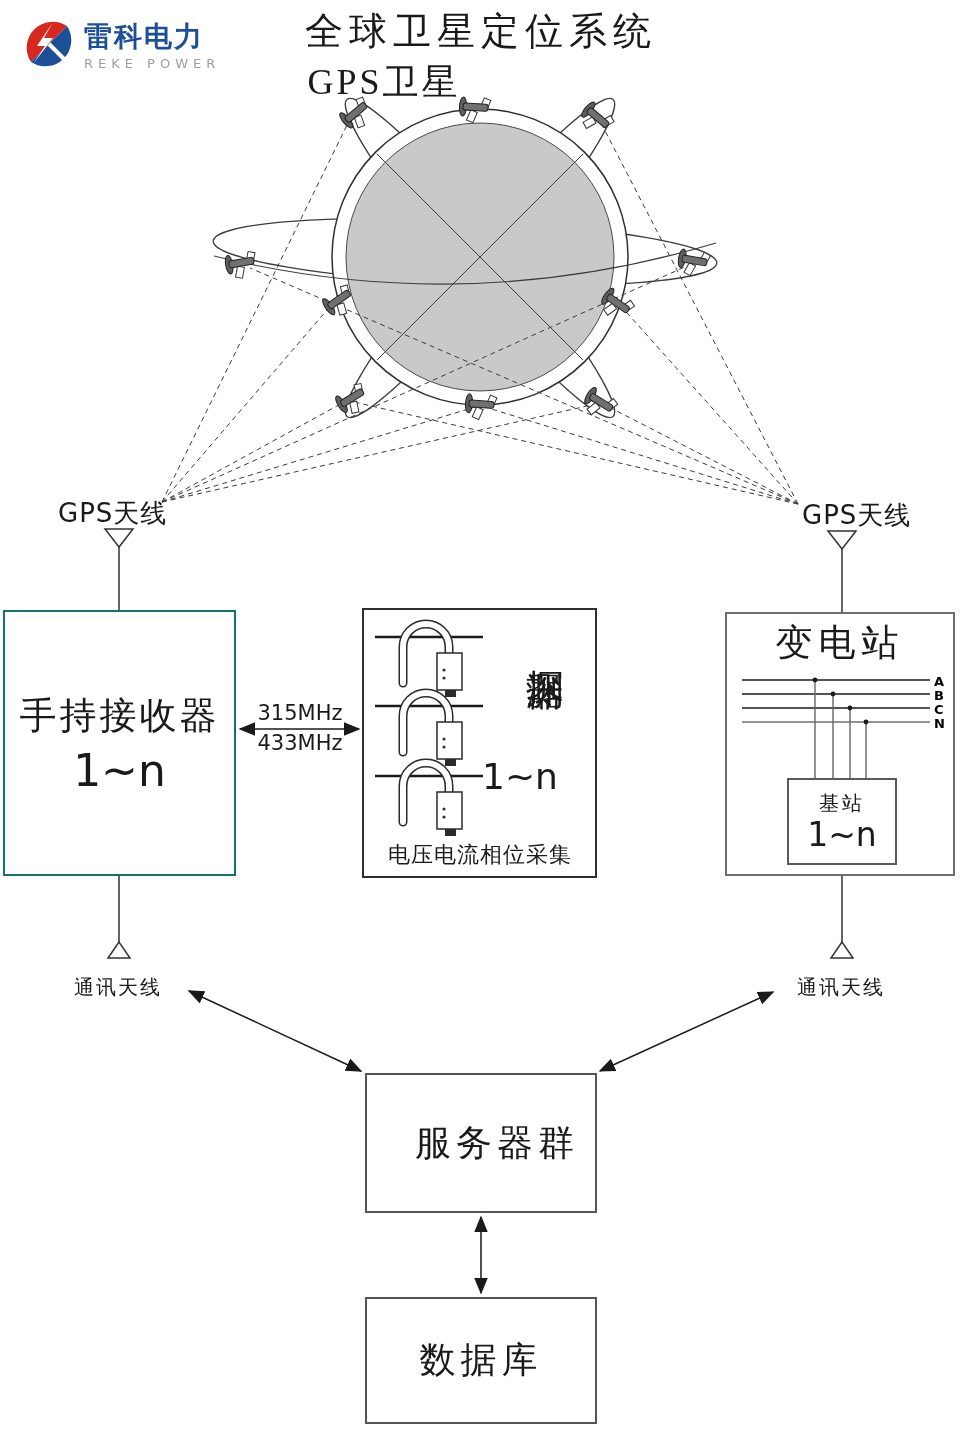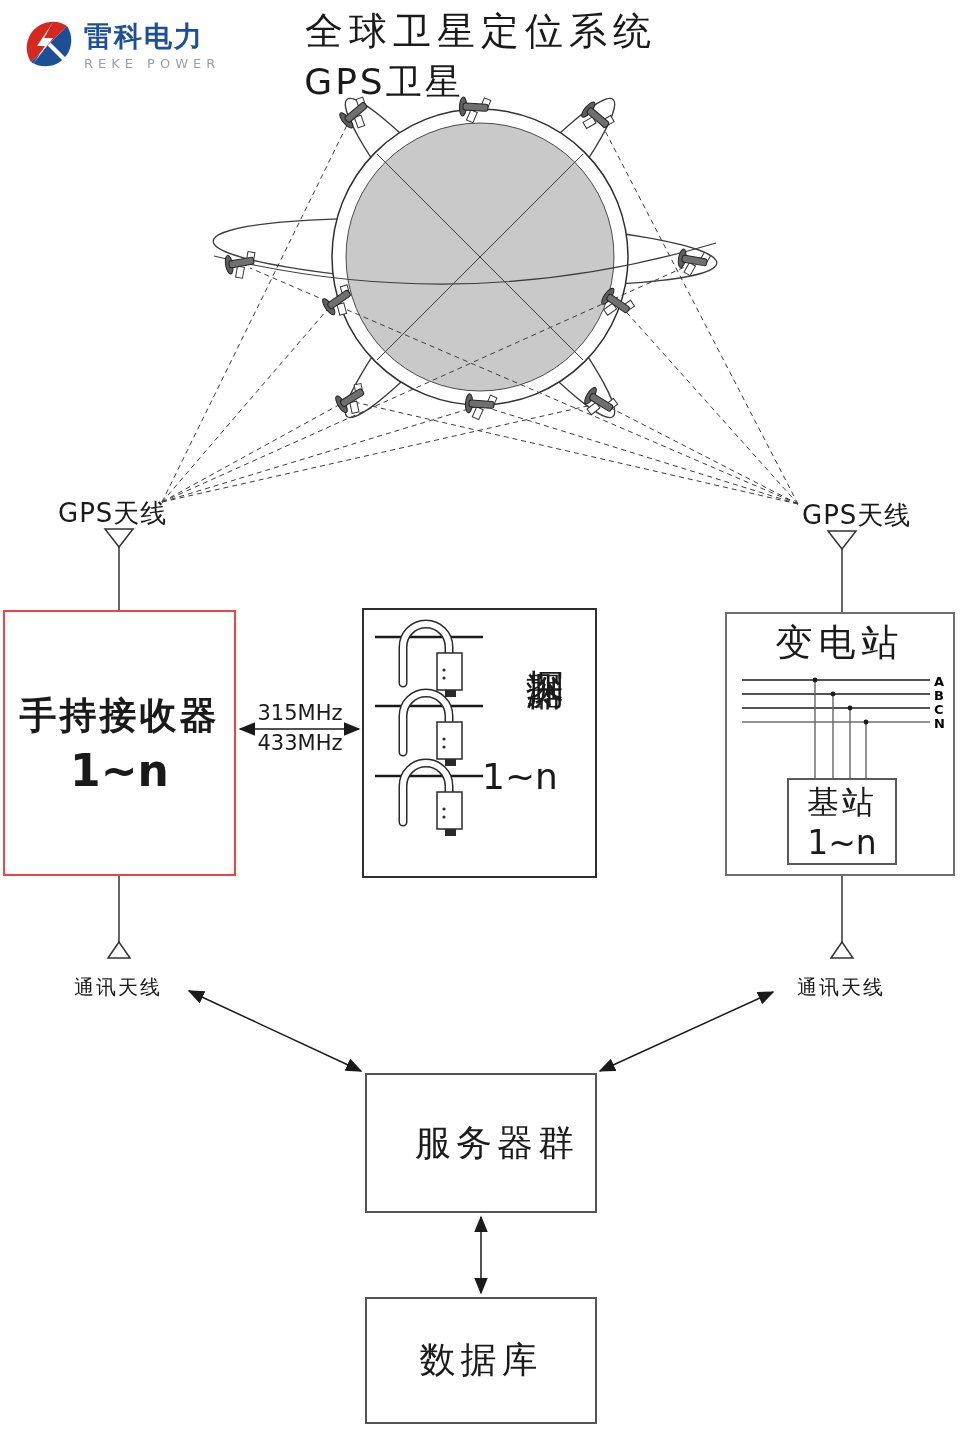--- a/index.html
+++ b/index.html
@@ -3,35 +3,35 @@
 <meta charset="utf-8">
 <style>
   html,body{margin:0;padding:0;background:#ffffff;}
   body{font-family:"DejaVu Sans","Liberation Sans",sans-serif;color:#1a1a1a;}
   .page{position:relative;width:962px;height:1430px;background:#fff;overflow:hidden;}
   .layer{position:absolute;left:0;top:0;}
   .abs{position:absolute;}
   .ctr{text-align:center;}
   .box{position:absolute;background:transparent;box-sizing:border-box;display:flex;flex-direction:column;align-items:center;justify-content:center;}
   .title{width:962px;top:6px;font-size:38px;letter-spacing:6px;font-weight:500;}
-  .subtitle{width:768px;top:58px;font-size:36px;letter-spacing:3px;font-weight:500;}
+  .subtitle{width:768px;top:58px;font-size:36px;letter-spacing:3px;font-weight:500;font-family:Liberation Serif, serif;}
   .gps-label{font-size:26px;letter-spacing:1px;}
   .comm-label{font-size:20px;letter-spacing:2px;margin-top:14px;}
   .freq{font-size:21px;line-height:1.0;}
-  .handheld-box{left:3px;top:610px;width:233px;height:266px;border:2px solid #ef4444;font-weight:bold;}
+  .handheld-box{left:3px;top:610px;width:233px;height:266px;border:2px solid #0f766e;}
   .handheld-box .l1{font-size:37px;letter-spacing:3px;}
   .handheld-box .l2{font-size:44px;margin-top:4px;}
   .detector-box{left:362px;top:608px;width:235px;height:270px;border:2px solid #2f2f2f;}
   .det-title{left:520px;top:640px;width:44px;font-size:38px;line-height:1.03;writing-mode:vertical-rl;text-orientation:upright;letter-spacing:2px;}
   .det-range{left:482px;top:756px;width:110px;font-size:36px;}
   .det-caption{left:366px;top:840px;width:228px;font-size:22px;letter-spacing:1px;font-weight:500;}
   .substation-box{left:725px;top:612px;width:230px;height:264px;border:2px solid #6e6e6e;}
   .sub-title{left:745px;top:618px;width:190px;font-size:37px;letter-spacing:6px;}
   .base-box{left:787px;top:778px;width:110px;height:87px;border:2px solid #5a5a5a;}
-  .base-box .l1{font-size:32px;letter-spacing:3px;}
+  .base-box .l1{font-size:20px;letter-spacing:3px;}
   .base-box .l2{font-size:33px;margin-top:-2px;}
   .server-box{left:365px;top:1073px;width:232px;height:140px;border:2px solid #555;padding-left:32px;}
   .server-box .l1{font-size:36px;letter-spacing:5px;}
   .db-box{left:365px;top:1297px;width:232px;height:127px;border:2px solid #555;}
   .db-box .l1{font-size:36px;letter-spacing:5px;}
   .logo{left:22px;top:16px;display:flex;align-items:flex-end;}
   .logo-text{margin-left:8px;}
   .logo-name{font-size:28px;font-weight:bold;color:#1d4f96;letter-spacing:2px;line-height:1.2;margin-top:4px;}
   .logo-sub{font-size:13px;color:#9aa0a6;letter-spacing:5px;margin-top:2px;}
 </style>
@@ -181,20 +181,21 @@
   <div class="abs ctr freq" style="left:243px;top:733px;width:114px;">433MHz</div>
 
   <div class="box handheld-box">
     <div class="l1">手持接收器</div>
     <div class="l2">1~n</div>
   </div>
 
   <div class="box detector-box"></div>
   <div class="abs det-title">探测器</div>
   <div class="abs det-range">1~n</div>
+  <div class="abs ctr det-caption">电压电流相位采集</div>
 
   <div class="box substation-box"></div>
   <div class="abs ctr sub-title">变电站</div>
   <div class="box base-box">
     <div class="l1">基站</div>
     <div class="l2">1~n</div>
   </div>
 
   <div class="box server-box">
     <div class="l1">服务器群</div>

